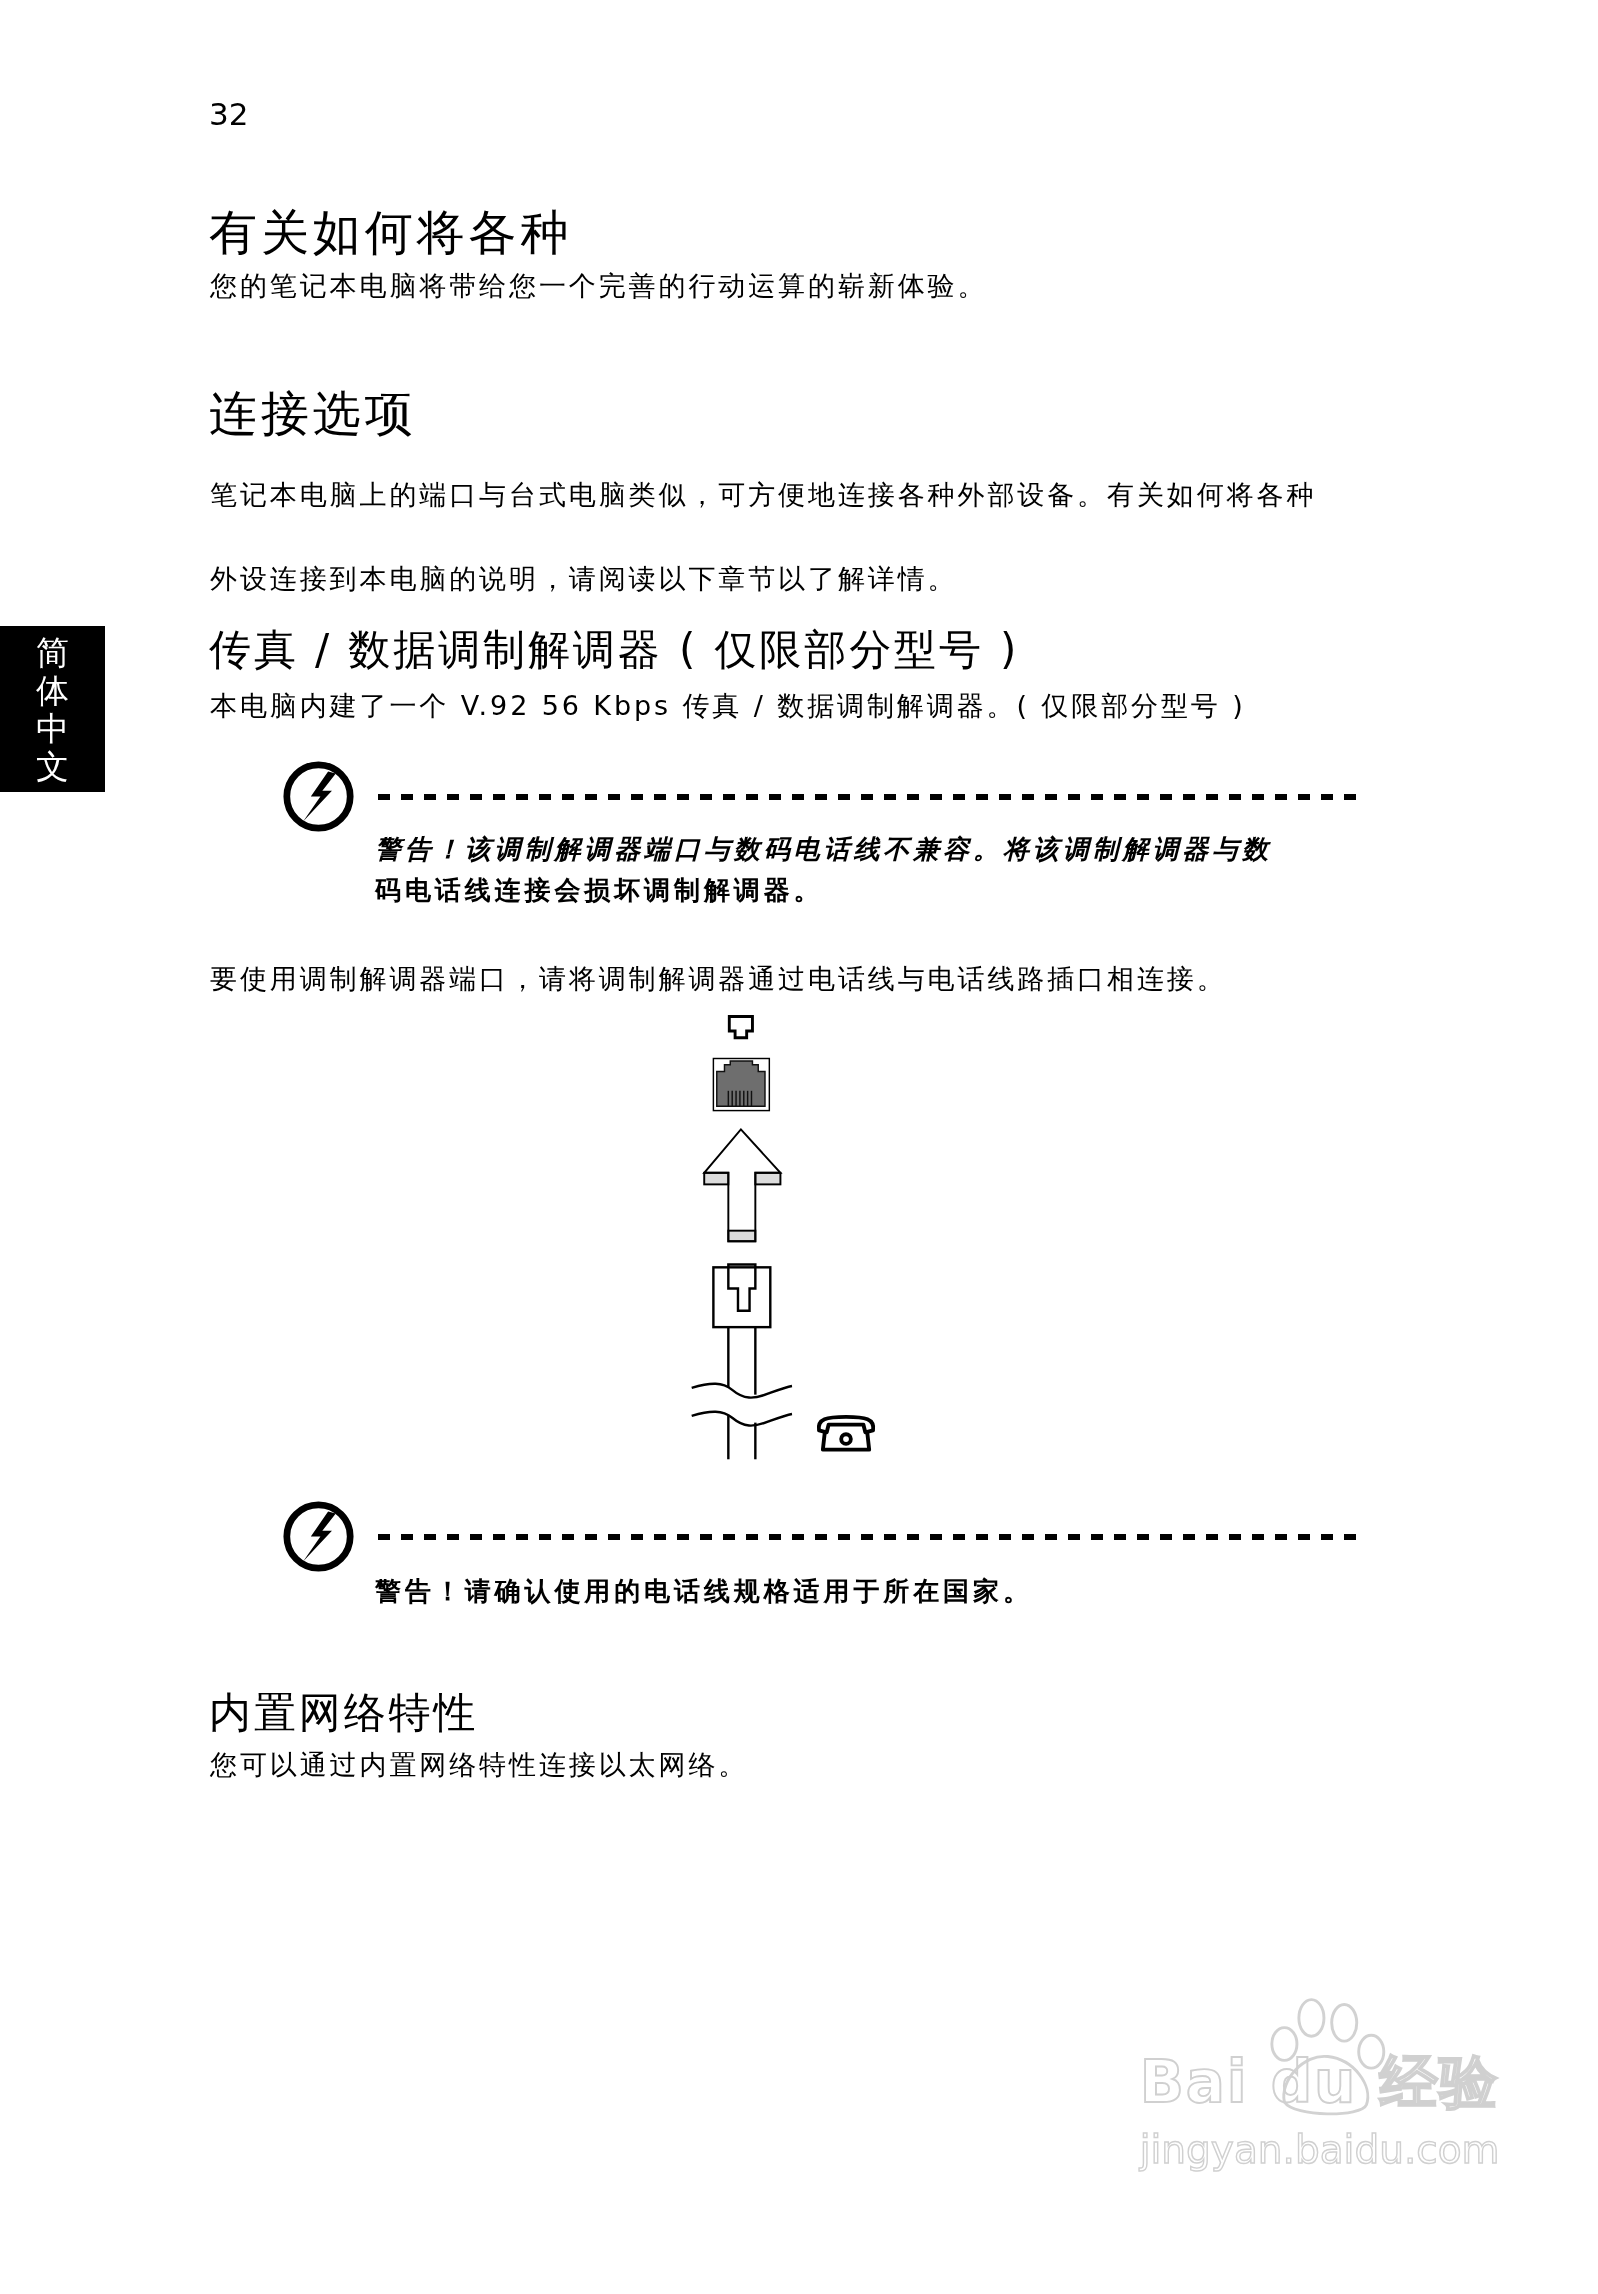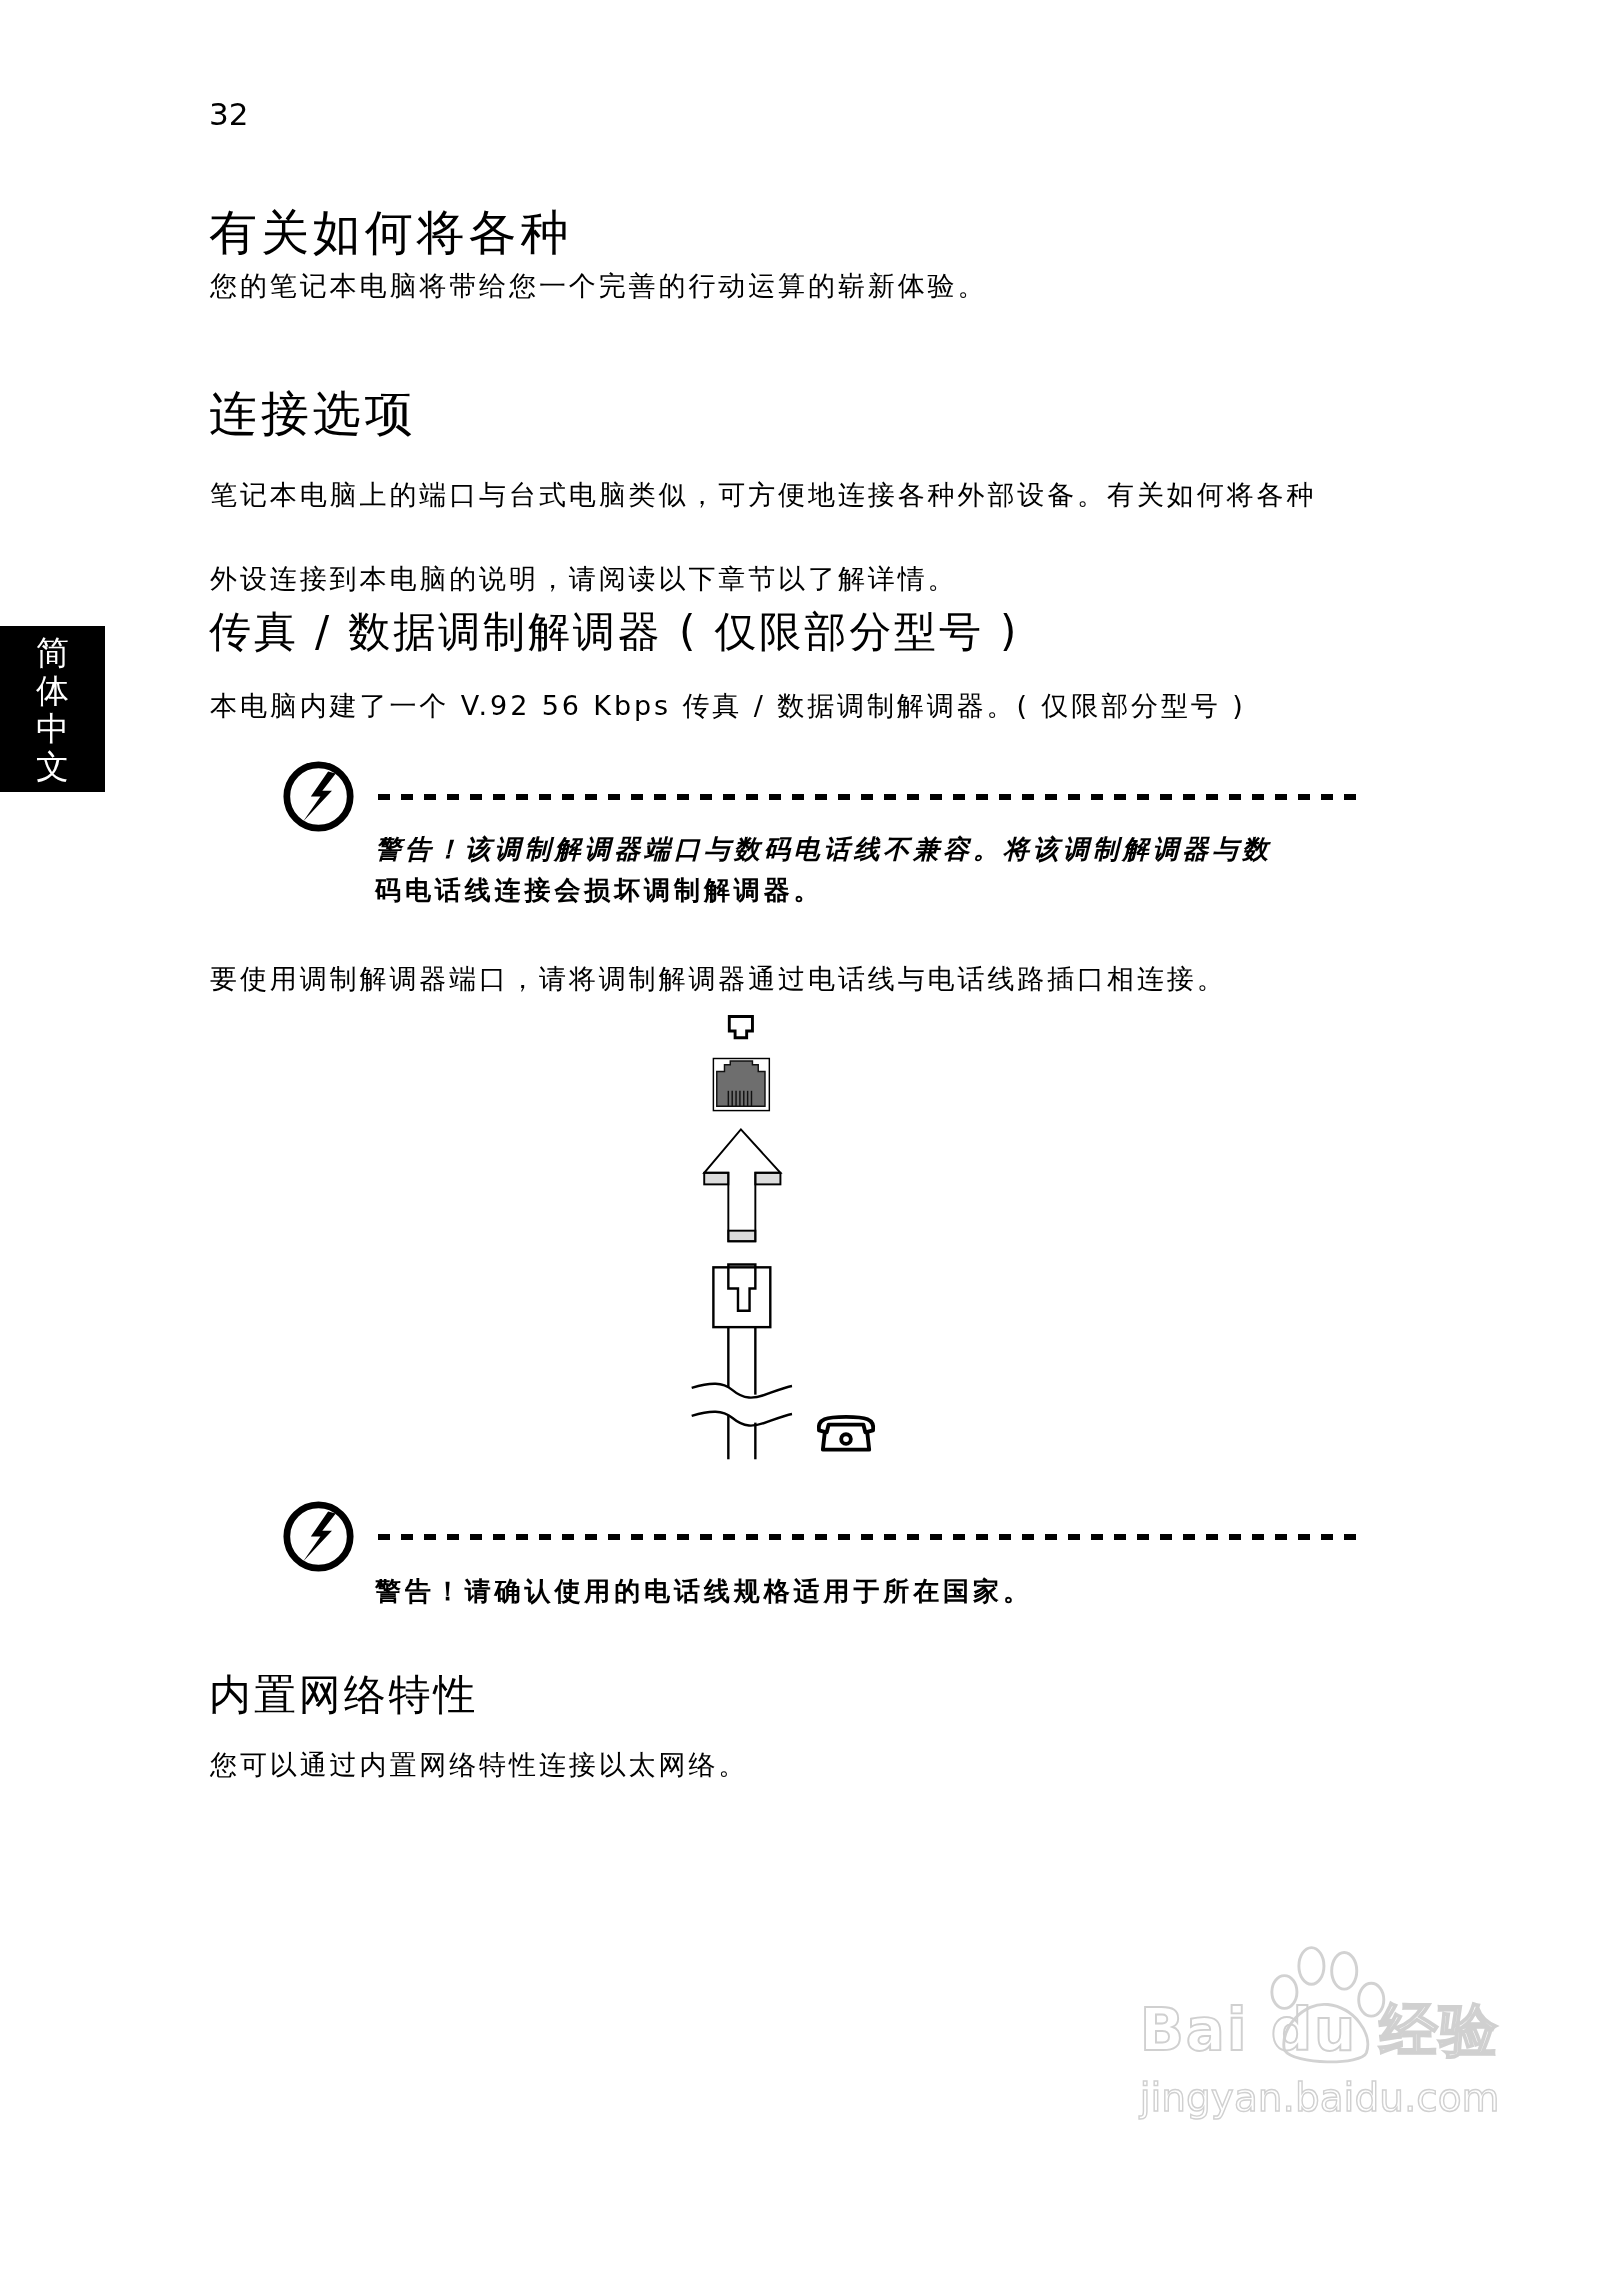--- a/index.html
+++ b/index.html
@@ -1,31 +1,31 @@
 <!DOCTYPE html>
 <html><head>
   <meta charset="utf-8">
   <style>
     html, body { margin: 0; padding: 0; background: #ffffff; }
     body { width: 1599px; height: 2294px; position: relative; overflow: hidden;
            font-family: "DejaVu Sans", "Liberation Sans", sans-serif; color: #000; }
     .abs { position: absolute; white-space: nowrap; }
     .page-number { left: 209px; top: 95px; font-size: 31px; line-height: 39px; }
     .h1 { left: 209px; font-size: 48px; line-height: 58px; letter-spacing: 3.9px; }
-    .h2 { left: 209px; font-size: 42px; line-height: 52px; letter-spacing: 2.9px; }
+    .h2 { left: 209px; font-size: 42px; line-height: 52px; letter-spacing: 2.9px; margin-top: 18px; }
     .body-text { left: 210px; font-size: 27px; line-height: 43px; letter-spacing: 2.9px; }
     .warn-text { left: 375px; font-size: 26px; line-height: 41px; font-weight: bold; letter-spacing: 3.9px; }
     .side-tab { position: absolute; left: 0; top: 626px; width: 105px; height: 166px; background: #000; }
     .side-tab-text { position: absolute; left: 0; top: 7.7px; width: 105px; color: #fff;
                      font-size: 33px; line-height: 38px; text-align: center; }
     .side-tab-text span { display: block; }
     .dash-line { position: absolute; left: 378px; width: 979px; height: 5.8px;
                  background: repeating-linear-gradient(to right, #000 0 11.6px, transparent 11.6px 23px); }
     .warn-icon { position: absolute; width: 73px; height: 73px; }
-    .watermark { position: absolute; left: 1130px; top: 1932px; width: 386px; height: 203px; }
+    .watermark { position: absolute; left: 1130px; top: 1984px; width: 386px; height: 203px; }
   </style>
 </head>
 <body>
 
 <div class="abs page-number">32</div>
 
 <div class="side-tab">
   <div class="side-tab-text">
     <span>简</span>
     <span>体</span>

